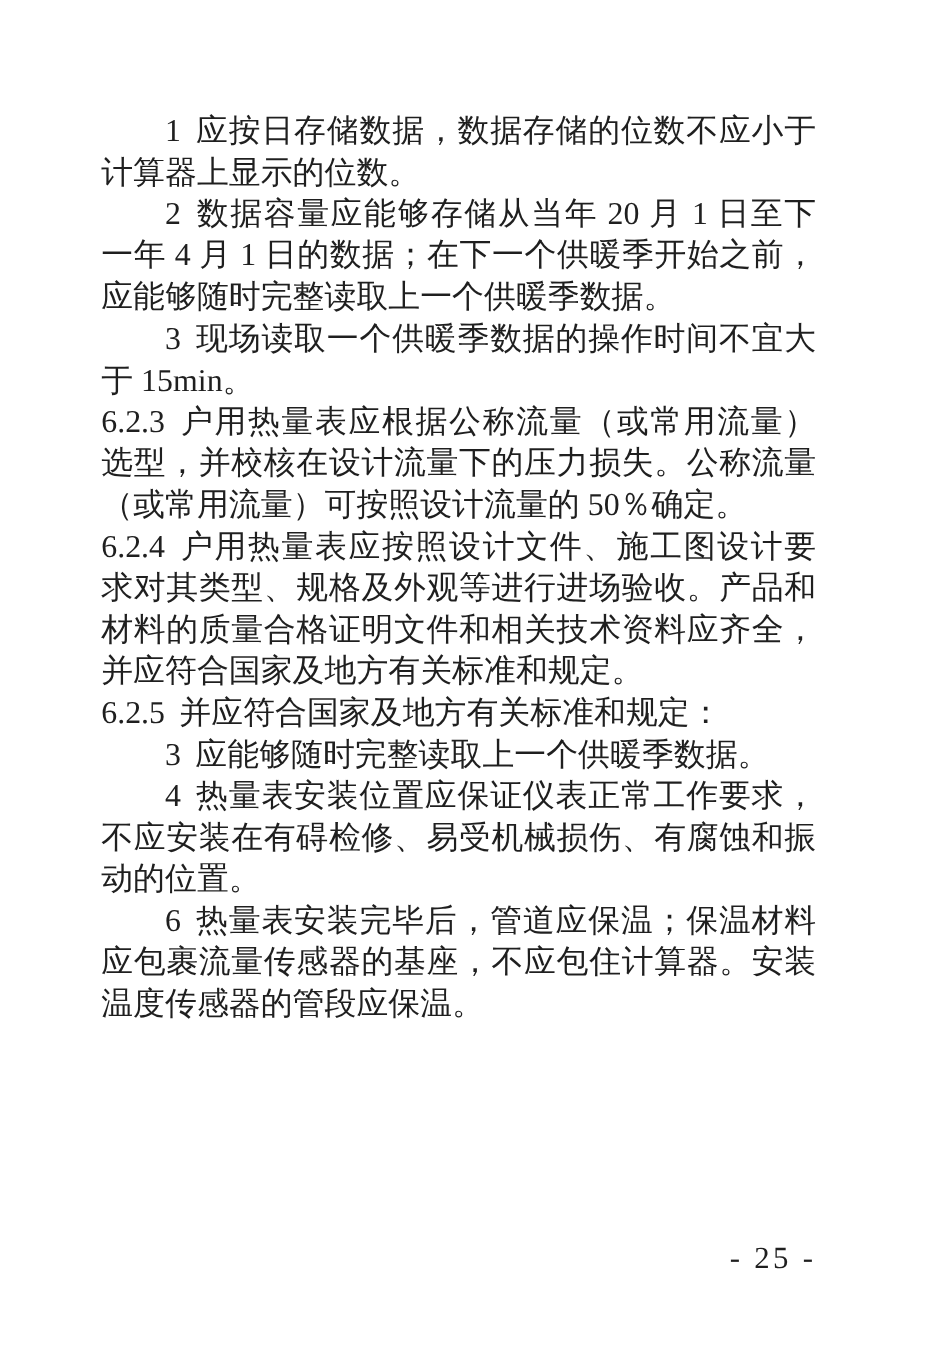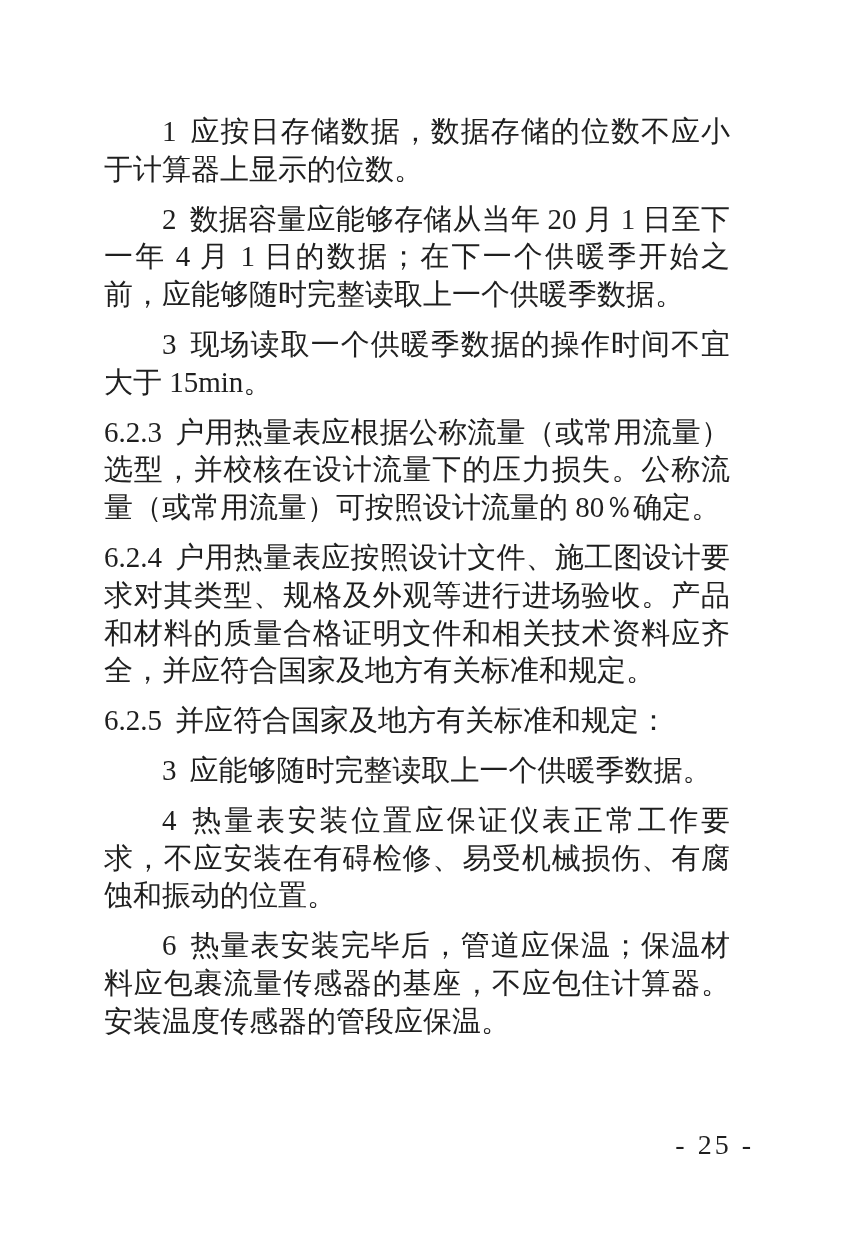--- a/index.html
+++ b/index.html
@@ -19,58 +19,58 @@
   .text-block {
     position: absolute;
     left: 92px;
     top: 101px;
     width: 650px;
     font-size: 29px;
     line-height: 37.8px;
     text-align: justify;
   }
   .para {
-    margin: 12px;
+    margin: 0;
     padding: 0;
   }
   
   .numbered-item {
     text-indent: 2em;
   }
   
   .clause {
     text-indent: 0;
   }
   .para-num {
     margin-right: 0.45em;
   }
   .page-number {
     position: absolute;
-    left: 104px;
+    left: 92px;
     top: 1128px;
     width: 650px;
     text-align: right;
     font-size: 28px;
     line-height: 34px;
     letter-spacing: 3px;
     color: #1f1f1f;
   }
 </style>
 </head>
 <body>
 
 <div class="page">
   <main class="text-block" id="doc-body">
   <p class="para numbered-item"><span class="para-num">1</span><span class="para-text">应按日存储数据，数据存储的位数不应小于计算器上显示的位数。</span></p>
 
   <p class="para numbered-item"><span class="para-num">2</span><span class="para-text">数据容量应能够存储从当年 20 月 1 日至下一年 4 月 1 日的数据；在下一个供暖季开始之前，应能够随时完整读取上一个供暖季数据。</span></p>
 
   <p class="para numbered-item"><span class="para-num">3</span><span class="para-text">现场读取一个供暖季数据的操作时间不宜大于 15min。</span></p>
 
-  <p class="para clause"><span class="para-num">6.2.3</span><span class="para-text">户用热量表应根据公称流量（或常用流量）选型，并校核在设计流量下的压力损失。公称流量（或常用流量）可按照设计流量的 80％确定。</span></p>
+  <p class="para clause"><span class="para-num">6.2.3</span><span class="para-text">户用热量表应根据公称流量（或常用流量）选型，并校核在设计流量下的压力损失。公称流量（或常用流量）可按照设计流量的 50％确定。</span></p>
 
   <p class="para clause"><span class="para-num">6.2.4</span><span class="para-text">户用热量表应按照设计文件、施工图设计要求对其类型、规格及外观等进行进场验收。产品和材料的质量合格证明文件和相关技术资料应齐全，并应符合国家及地方有关标准和规定。</span></p>
 
   <p class="para clause"><span class="para-num">6.2.5</span><span class="para-text">并应符合国家及地方有关标准和规定：</span></p>
 
 
 
   <p class="para numbered-item"><span class="para-num">3</span><span class="para-text">应能够随时完整读取上一个供暖季数据。</span></p>
 
   <p class="para numbered-item"><span class="para-num">4</span><span class="para-text">热量表安装位置应保证仪表正常工作要求，不应安装在有碍检修、易受机械损伤、有腐蚀和振动的位置。</span></p>

